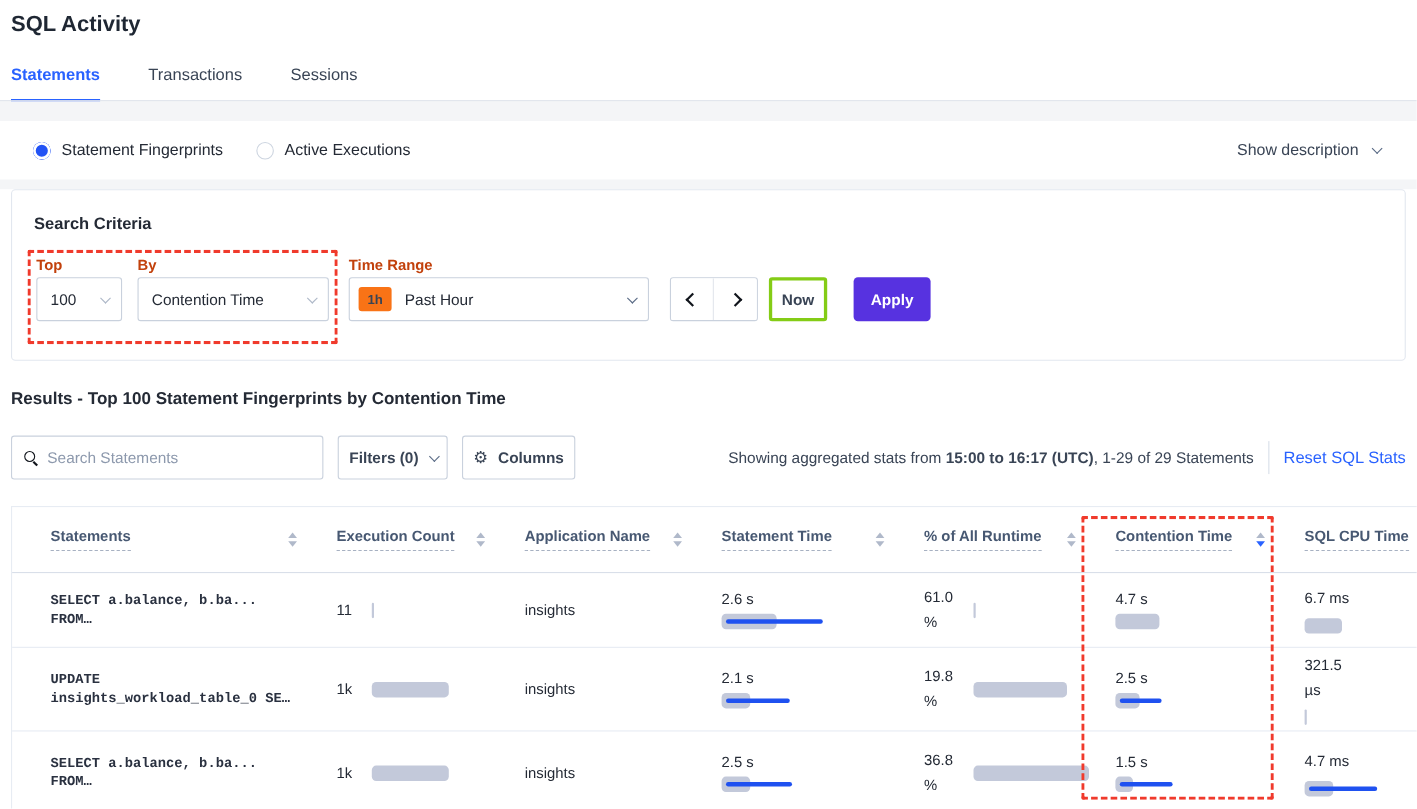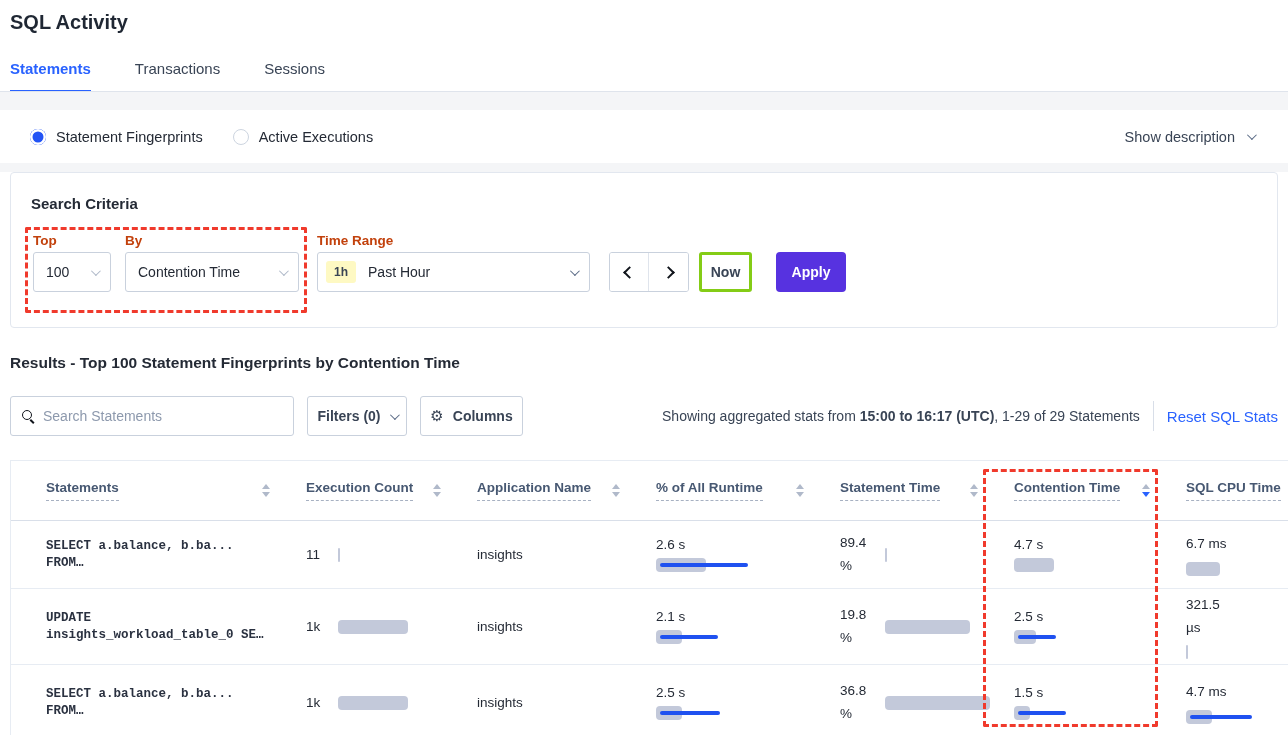--- a/index.html
+++ b/index.html
@@ -42,21 +42,21 @@
   #criteria-card { top:172px; left:10px; width:1268px; height:156px; background:#fff;
     border:1px solid #e2e7ef; border-radius:4px; }
   #criteria-heading { left:20px; top:22px; font-size:15px; font-weight:bold; color:#242a35; }
   .fld-label { font-size:13.5px; font-weight:bold; color:#c2410c; }
   .select { background:#fff; border:1px solid #c9d1dd; border-radius:3px; height:40px;
     display:flex; align-items:center; font-size:14px; color:#242a35; cursor:pointer; padding:0 12px; }
   .select .chev { margin-left:auto; }
   #top-label { left:22px; top:60px; } #top-select { left:22px; top:79px; width:78px; }
   #by-label { left:114px; top:60px; } #by-select { left:114px; top:79px; width:174px; }
   #tr-label { left:306px; top:60px; } #tr-select { left:306px; top:79px; width:273px; padding:0 12px 0 8px; gap:12px; }
-  .badge-1h { background:#fef9c3; color:#394455; font-size:12px; font-weight:bold;
+  .badge-1h { background:#f97316; color:#394455; font-size:12px; font-weight:bold;
     border-radius:3px; padding:4px 8px; }
   #arrow-group { left:598px; top:79px; display:flex; height:40px; border:1px solid #c9d1dd;
     border-radius:3px; overflow:hidden; background:#fff; }
   .arrow-btn { width:39px; display:flex; align-items:center; justify-content:center; cursor:pointer; background:#fff; border:none; }
   .arrow-btn:first-child { border-right:1px solid #dfe4ec; }
   #now-btn { left:688px; top:79px; width:53px; height:40px; background:#fff; border:3px solid #84cc16;
     border-radius:3px; font-size:14px; font-weight:bold; color:#394455; cursor:pointer; }
   #apply-btn { left:765px; top:79px; width:70px; height:40px; background:#5732e0; border:none;
     border-radius:4px; color:#fff; font-size:14px; font-weight:bold; cursor:pointer; }
 
@@ -223,29 +223,29 @@
 
   <div class="th">
     <span class="th-label">Application Name</span>
     <span class="sort">
       <span class="up"></span>
       <span class="dn"></span>
     </span>
   </div>
 
   <div class="th">
+    <span class="th-label">Statement Time</span>
+    <span class="sort">
+      <span class="up"></span>
+      <span class="dn"></span>
+    </span>
+  </div>
+
+  <div class="th">
     <span class="th-label">% of All Runtime</span>
-    <span class="sort">
-      <span class="up"></span>
-      <span class="dn"></span>
-    </span>
-  </div>
-
-  <div class="th">
-    <span class="th-label">Statement Time</span>
     <span class="sort">
       <span class="up"></span>
       <span class="dn"></span>
     </span>
   </div>
 
   <div class="th">
     <span class="th-label">Contention Time</span>
     <span class="sort desc">
       <span class="up"></span>
@@ -274,21 +274,21 @@
       <span>insights</span>
     </div>
     <div class="cell col">
       <span>2.6 s</span>
       <span class="bar">
               <span class="bar-gray" style="width: 50px;"></span>
               <span class="bar-blue" style="width: 88px;"></span>
             </span>
     </div>
     <div class="cell c-pct">
-      <span class="narrow-pct">89.4 %</span>
+      <span class="narrow-pct">61.0 %</span>
       <span class="bar">
               <span class="bar-gray" style="width: 2px;"></span>
             </span>
     </div>
     <div class="cell col">
       <span>4.7 s</span>
       <span class="bar">
               <span class="bar-gray" style="width: 40px;"></span>
             </span>
     </div>

